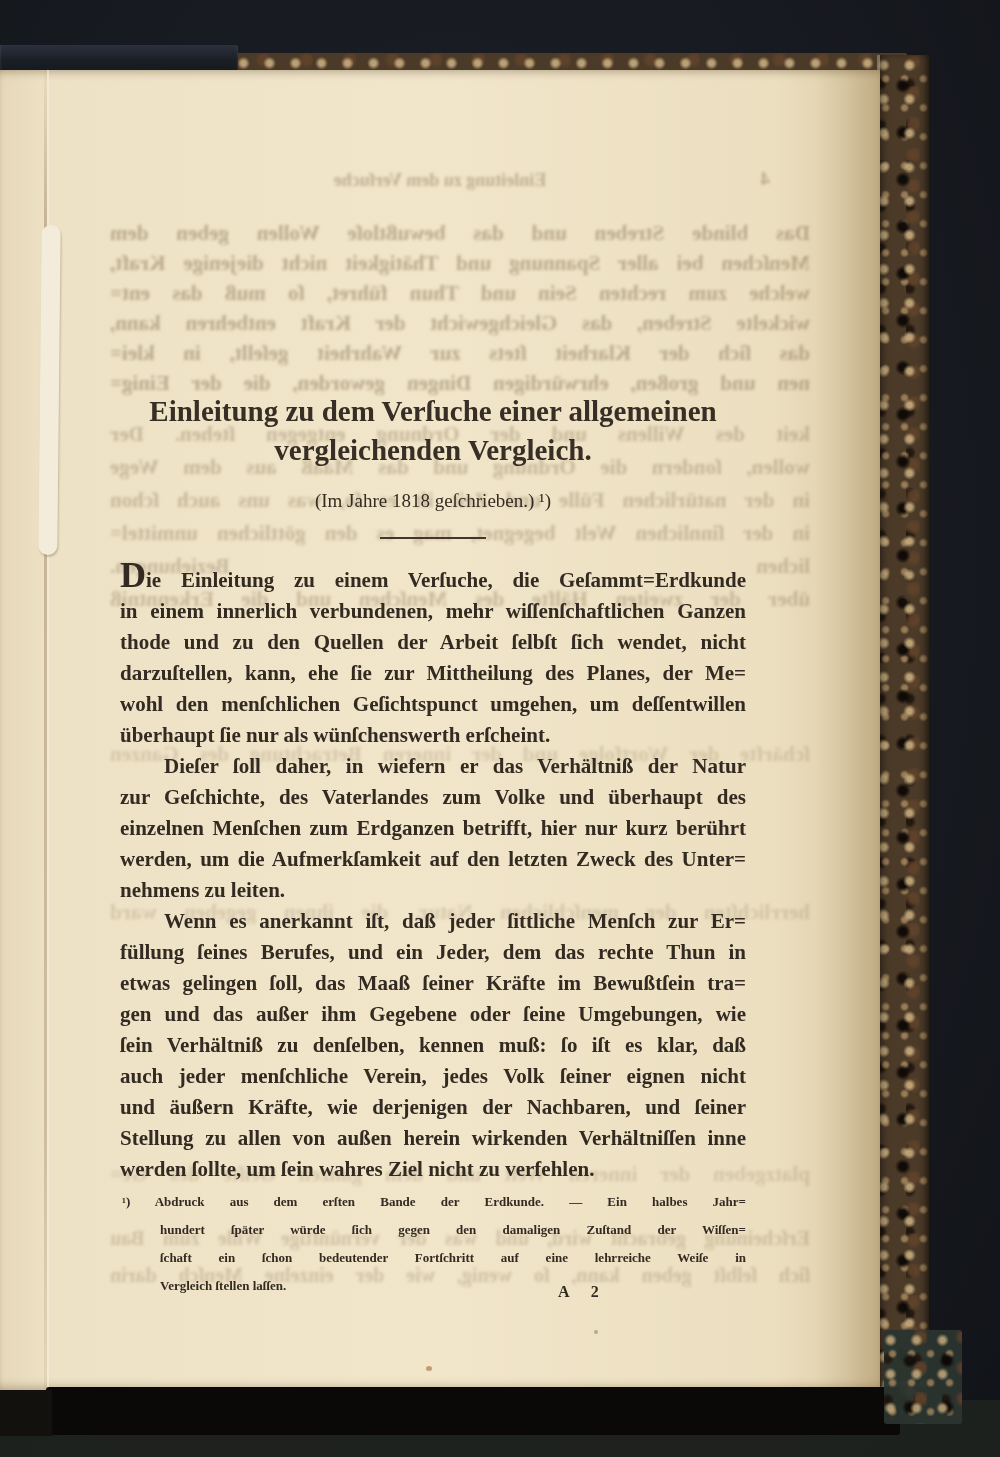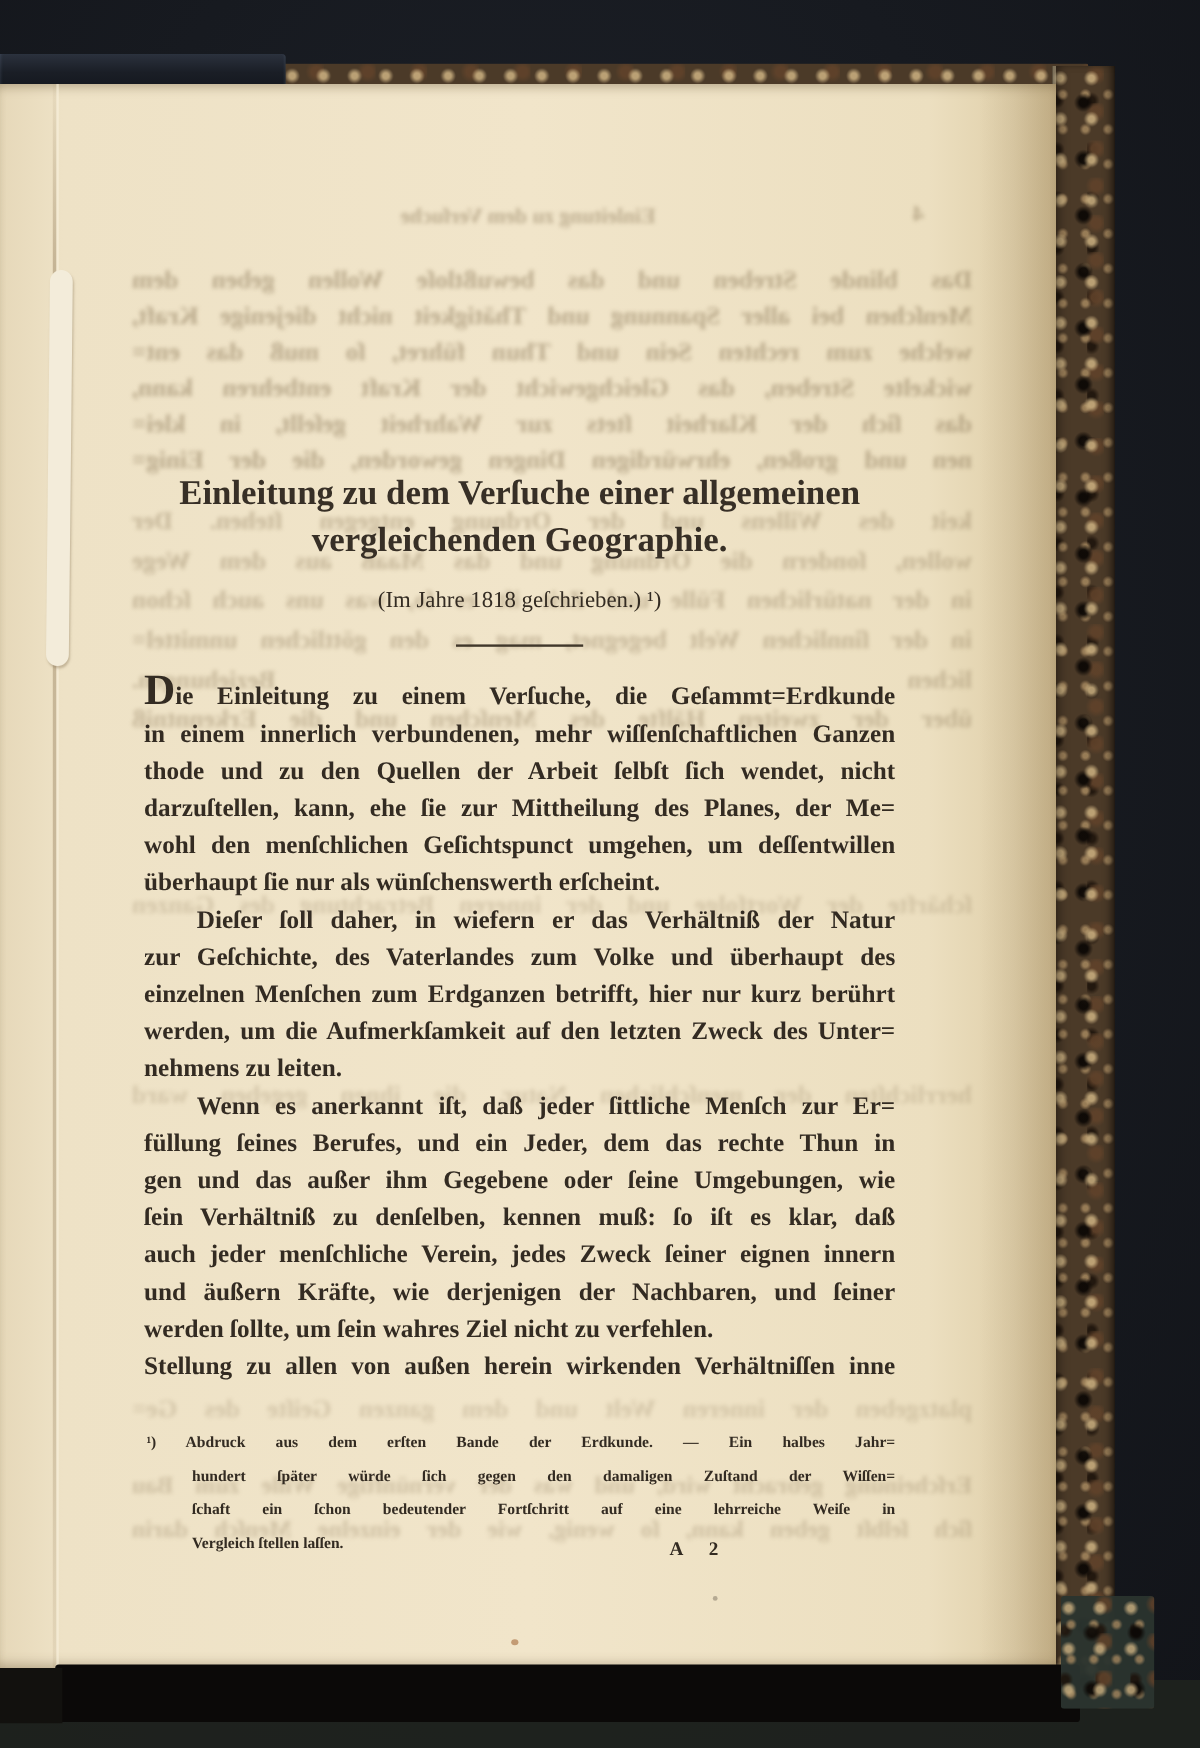--- a/index.html
+++ b/index.html
@@ -121,44 +121,45 @@
         </div>
       <div id="ghost-lower" class="ghost">
           <div class="gline">Erſcheinung gebracht wird, und was der vernünftige Wille zum Bau</div>
           <div class="gline">ſich ſelbſt geben kann, ſo wenig, wie der einzelne Menſch darin</div>
         </div>
     </div>
 
     <div class="content">
       <h1 class="heading">
         <div>Einleitung zu dem Verſuche einer allgemeinen</div>
-        <div>vergleichenden Geographie.</div>
+        <div>vergleichenden Vergleich.</div>
       </h1>
       <div class="subtitle">(Im Jahre 1818 geſchrieben.) ¹)</div>
       <div class="rule"></div>
       <div class="body-text" id="body-text">
           <div class="bline"><span class="initial">D</span>ie Einleitung zu einem Verſuche, die Geſammt=Erdkunde</div>
           <div class="bline">in einem innerlich verbundenen, mehr wiſſenſchaftlichen Ganzen</div>
           <div class="bline">thode und zu den Quellen der Arbeit ſelbſt ſich wendet, nicht</div>
           <div class="bline">darzuſtellen, kann, ehe ſie zur Mittheilung des Planes, der Me=</div>
           <div class="bline">wohl den menſchlichen Geſichtspunct umgehen, um deſſentwillen</div>
           <div class="bline end">überhaupt ſie nur als wünſchenswerth erſcheint.</div>
           <div class="bline ind">Dieſer ſoll daher, in wiefern er das Verhältniß der Natur</div>
           <div class="bline">zur Geſchichte, des Vaterlandes zum Volke und überhaupt des</div>
           <div class="bline">einzelnen Menſchen zum Erdganzen betrifft, hier nur kurz berührt</div>
           <div class="bline">werden, um die Aufmerkſamkeit auf den letzten Zweck des Unter=</div>
           <div class="bline end">nehmens zu leiten.</div>
           <div class="bline ind">Wenn es anerkannt iſt, daß jeder ſittliche Menſch zur Er=</div>
           <div class="bline">füllung ſeines Berufes, und ein Jeder, dem das rechte Thun in</div>
+          <div class="bline">etwas gelingen ſoll, das Maaß ſeiner Kräfte im Bewußtſein tra=</div>
           <div class="bline">gen und das außer ihm Gegebene oder ſeine Umgebungen, wie</div>
           <div class="bline">ſein Verhältniß zu denſelben, kennen muß: ſo iſt es klar, daß</div>
-          <div class="bline">auch jeder menſchliche Verein, jedes Zweck ſeiner eignen innern</div>
+          <div class="bline">auch jeder menſchliche Verein, jedes Volk ſeiner eignen nicht</div>
           <div class="bline">und äußern Kräfte, wie derjenigen der Nachbaren, und ſeiner</div>
+          <div class="bline">Stellung zu allen von außen herein wirkenden Verhältniſſen inne</div>
           <div class="bline end">werden ſollte, um ſein wahres Ziel nicht zu verfehlen.</div>
-          <div class="bline">Stellung zu allen von außen herein wirkenden Verhältniſſen inne</div>
         </div>
       <div class="footnote" id="footnote">
           <div class="fline first">¹) Abdruck aus dem erſten Bande der Erdkunde. — Ein halbes Jahr=</div>
           <div class="fline">hundert ſpäter würde ſich gegen den damaligen Zuſtand der Wiſſen=</div>
           <div class="fline">ſchaft ein ſchon bedeutender Fortſchritt auf eine lehrreiche Weiſe in</div>
           <div class="fline end">Vergleich ſtellen laſſen.</div>
         </div>
       <div class="signature">A 2</div>
     </div>
   </div>

